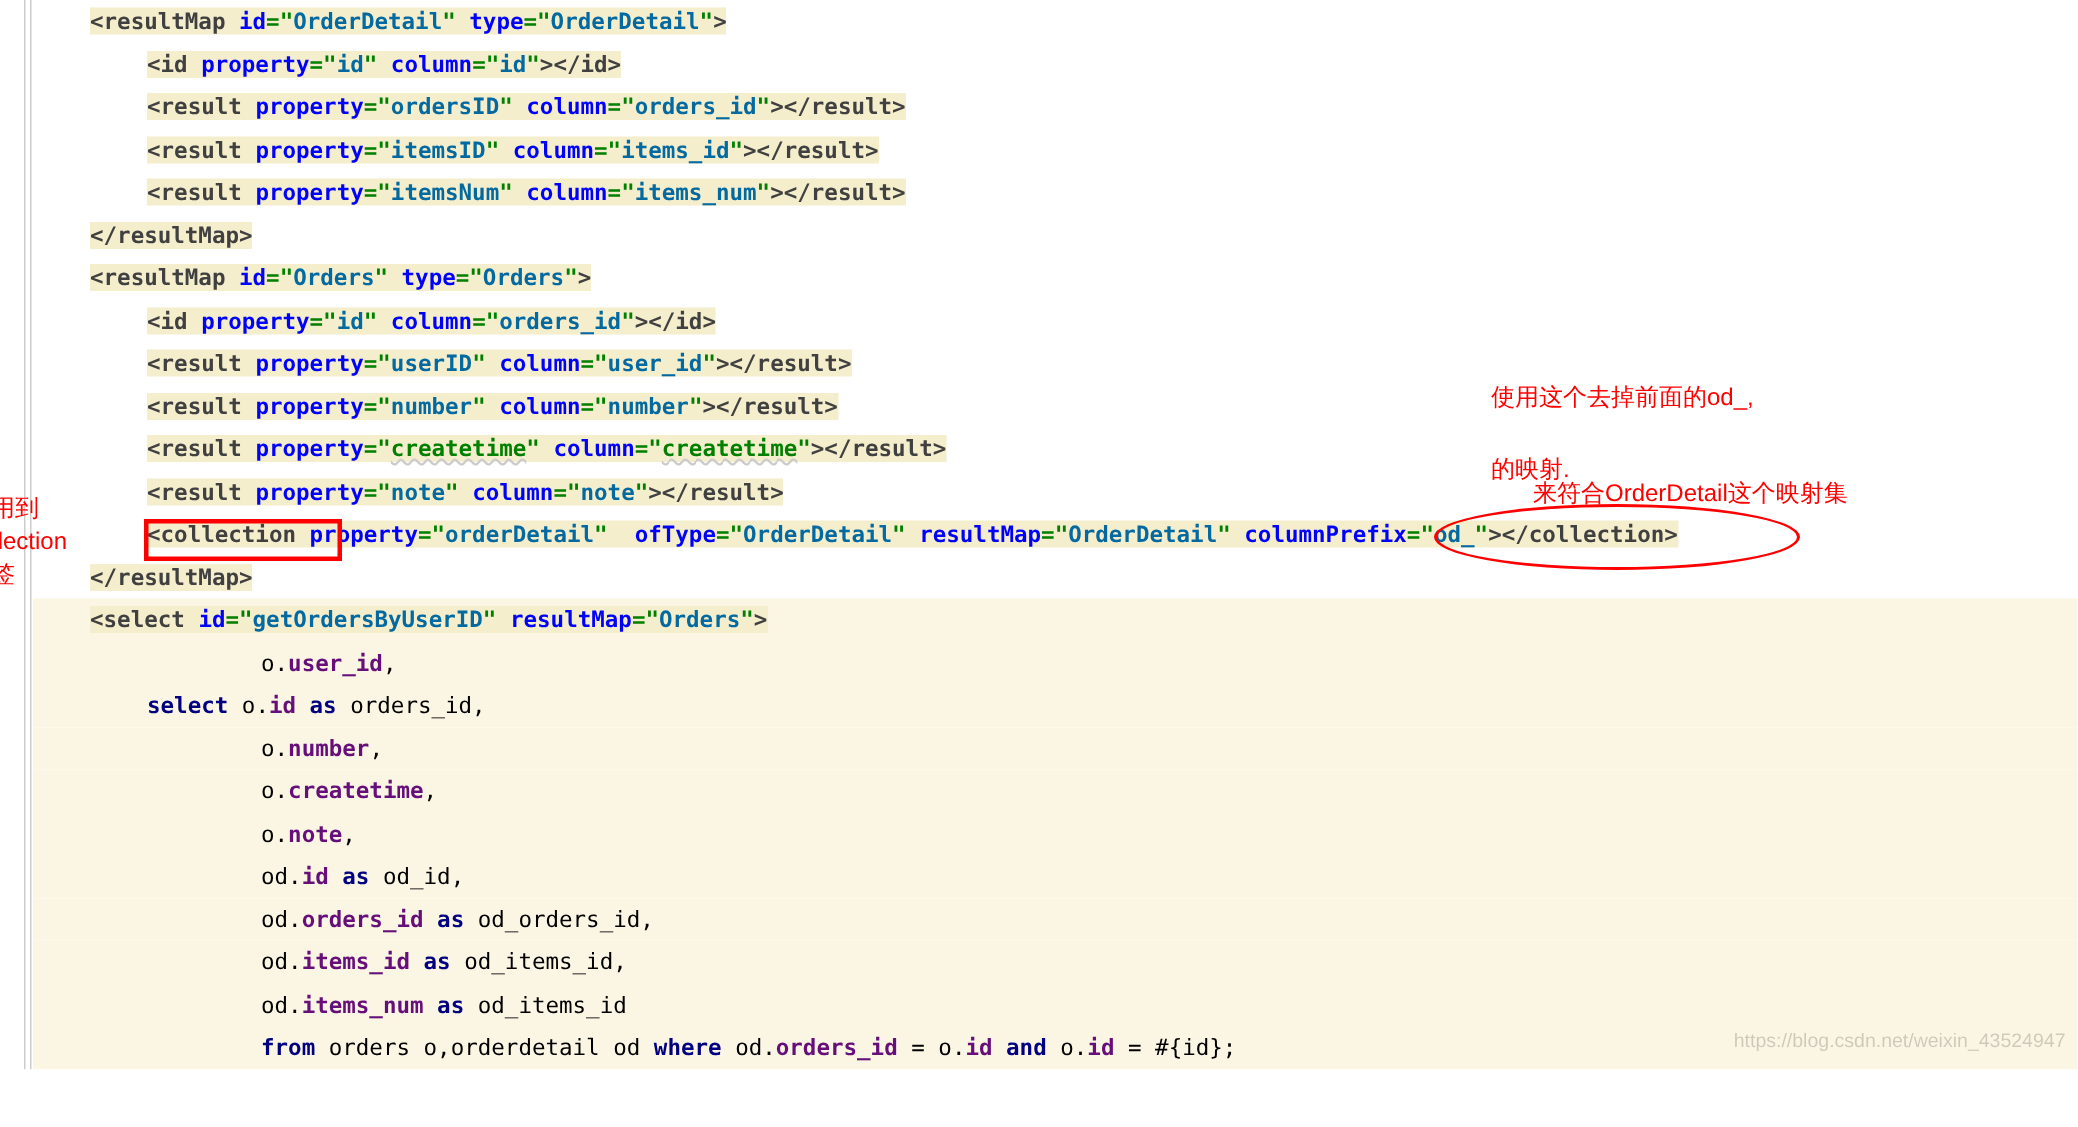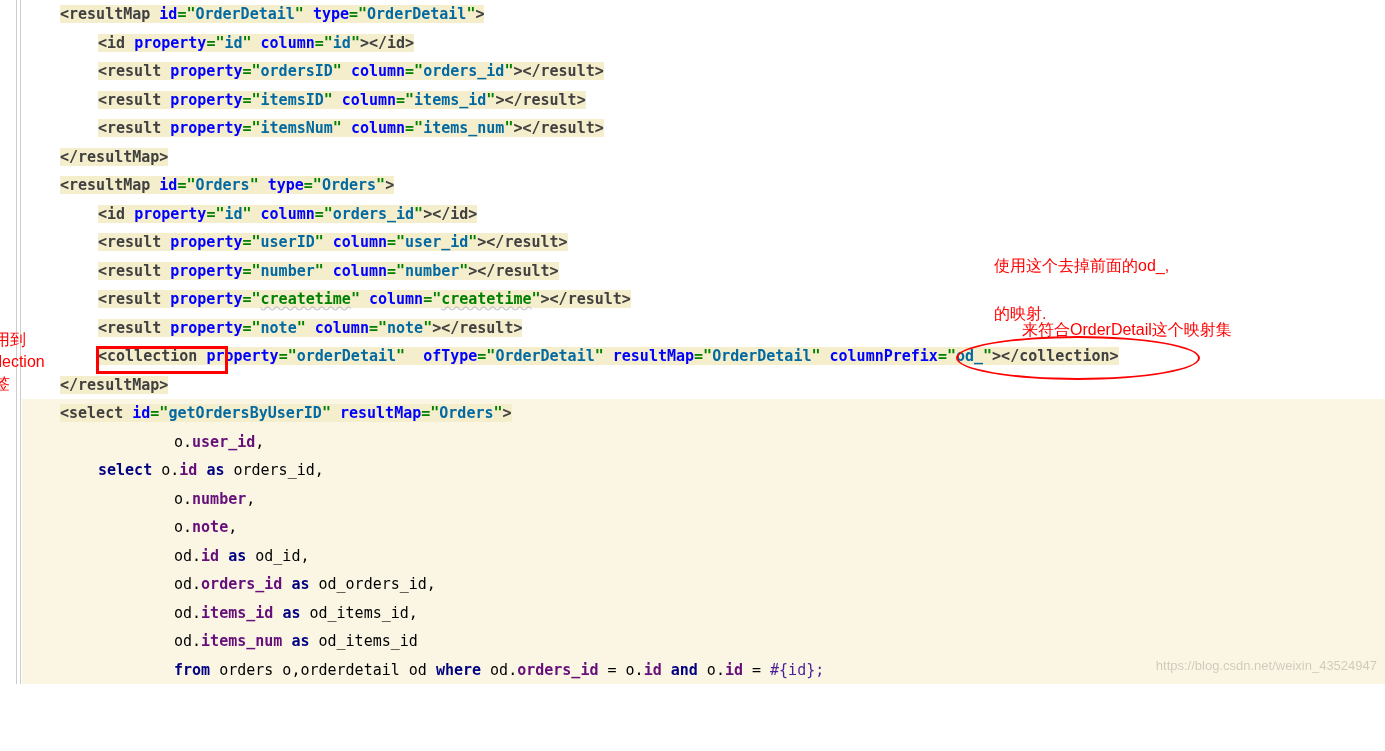--- a/index.html
+++ b/index.html
@@ -42,21 +42,21 @@
   
   .ind { display:inline-block; width:38px; }
   
   .tag { color: #404040; font-weight: bold; }
   .attr { color: #0000ff; font-weight: bold; }
   .val { color: #0369a1; font-weight: bold; }
   .kw { color: #000080; font-weight: bold; }
   .txt { color: #000000; }
   .dot { color: #000000; }
   .field { color: #660e7a; font-weight: bold; }
-  .param { color: #4c1d95; margin-top: 21px; }
+  .param { color: #000000; margin-top: 21px; }
   .eq { color: #008000; font-weight: bold; }
   .sp-val { color: #008000; font-weight: bold; text-decoration: underline wavy #cccccc; }
   
   .hl { background: #f5eecc; } 
   .bg-line { background:#fbf6e4; display:block; height:28.5px; }
 
   
   .anno { position: absolute; color: #ff0000; font-family: "Microsoft YaHei","SimSun",sans-serif; font-size:16px; z-index:5; }
   .redbox {
     position: absolute;
@@ -114,20 +114,21 @@
   <div class="line"><span class="ind"></span><span class="hl"><span class="tag">&lt;/<span>resultMap</span>&gt;</span></span></div>
 
   <div class="line bg-line"><span class="ind"></span><span class="hl"><span class="tag">&lt;<span>select</span></span> <span class="attr">id</span><span class="eq">="</span><span class="val">getOrdersByUserID</span><span class="eq">"</span> <span class="attr">resultMap</span><span class="eq">="</span><span class="val">Orders</span><span class="eq">"</span><span class="tag">&gt;</span></span></div>
 
   <div class="line bg-line"><span class="ind"></span><span class="ind"></span><span class="ind"></span><span class="ind">&nbsp;</span><span class="txt">o</span><span class="dot">.</span><span class="field">user_id</span><span class="txt">,</span></div>
 
   <div class="line bg-line"><span class="ind"></span><span class="ind"></span><span class="kw">select</span> <span class="txt">o</span><span class="dot">.</span><span class="field">id</span> <span class="kw">as</span> <span class="txt">orders_id,</span></div>
 
   <div class="line bg-line"><span class="ind"></span><span class="ind"></span><span class="ind"></span><span class="ind">&nbsp;</span><span class="txt">o</span><span class="dot">.</span><span class="field">number</span><span class="txt">,</span></div>
 
+  <div class="line bg-line"><span class="ind"></span><span class="ind"></span><span class="ind"></span><span class="ind">&nbsp;</span><span class="txt">o</span><span class="dot">.</span><span class="field">createtime</span><span class="txt">,</span></div>
 
   <div class="line bg-line"><span class="ind"></span><span class="ind"></span><span class="ind"></span><span class="ind">&nbsp;</span><span class="txt">o</span><span class="dot">.</span><span class="field">note</span><span class="txt">,</span></div>
 
   <div class="line bg-line"><span class="ind"></span><span class="ind"></span><span class="ind"></span><span class="ind">&nbsp;</span><span class="txt">od</span><span class="dot">.</span><span class="field">id</span> <span class="kw">as</span> <span class="txt">od_id,</span></div>
 
   <div class="line bg-line"><span class="ind"></span><span class="ind"></span><span class="ind"></span><span class="ind">&nbsp;</span><span class="txt">od</span><span class="dot">.</span><span class="field">orders_id</span> <span class="kw">as</span> <span class="txt">od_orders_id,</span></div>
 
   <div class="line bg-line"><span class="ind"></span><span class="ind"></span><span class="ind"></span><span class="ind">&nbsp;</span><span class="txt">od</span><span class="dot">.</span><span class="field">items_id</span> <span class="kw">as</span> <span class="txt">od_items_id,</span></div>
 
   <div class="line bg-line"><span class="ind"></span><span class="ind"></span><span class="ind"></span><span class="ind">&nbsp;</span><span class="txt">od</span><span class="dot">.</span><span class="field">items_num</span> <span class="kw">as</span> <span class="txt">od_items_id</span></div>

